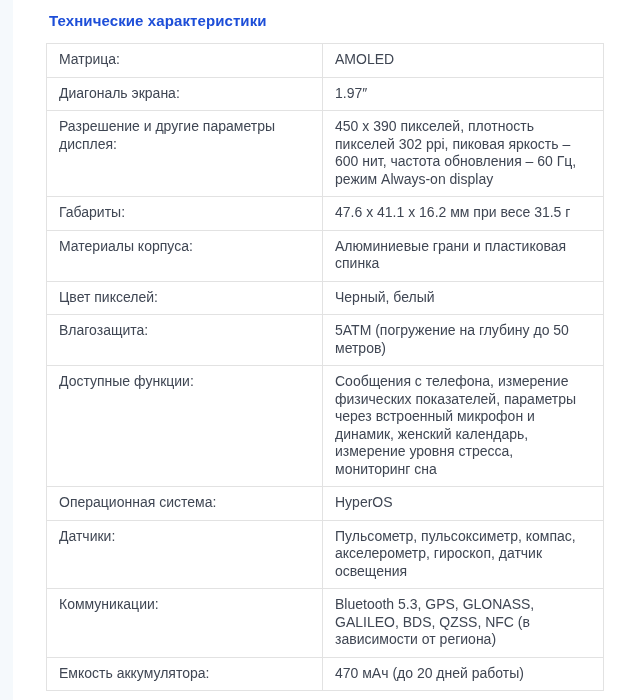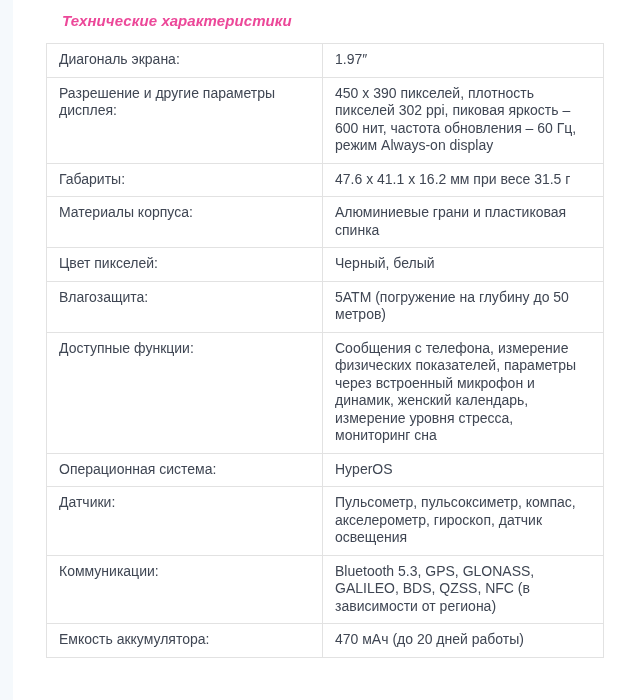--- a/index.html
+++ b/index.html
@@ -22,26 +22,25 @@
     height: 700px;
     background: #f5f9fc;
   }
   .content {
     position: absolute;
     left: 46px;
     top: 12px;
     width: 507px;
   }
   .page-title {
-    margin: 0 0 14px 16px;
+    margin: 0 0 14px 3px;
     font-size: 15px;
     font-weight: 700;
-    color: #ec4899;
+    color: #1d4ed8;
     letter-spacing: 0.1px;
-    font-style: italic;
   }
   table.specs {
     border-collapse: collapse;
     table-layout: fixed;
     width: 507px;
     background: #ffffff;
   }
   table.specs td {
     border: 1px solid #e2e2e2;
     padding: 7px 12px 8px 12px;
@@ -61,20 +60,24 @@
 </head>
 <body>
 
 <div class="left-strip"></div>
 
 <div class="content">
   <h2 class="page-title">Технические характеристики</h2>
 
   <table class="specs">
     <tbody>
+  <tr>
+    <td class="spec-label">Матрица:</td>
+    <td class="spec-value">AMOLED</td>
+  </tr>
 
   <tr>
     <td class="spec-label">Диагональ экрана:</td>
     <td class="spec-value">1.97″</td>
   </tr>
 
   <tr>
     <td class="spec-label">Разрешение и другие параметры дисплея:</td>
     <td class="spec-value">450 х 390 пикселей, плотность пикселей 302 ppi, пиковая яркость – 600 нит, частота обновления – 60 Гц, режим Always-on display</td>
   </tr>

